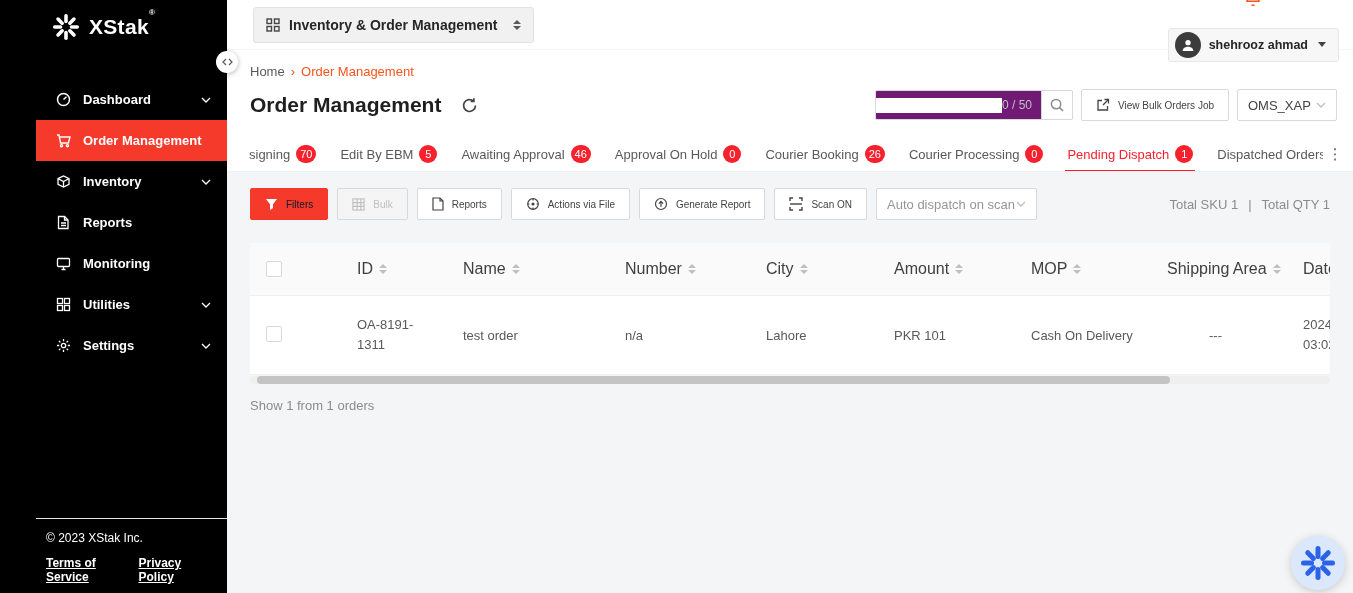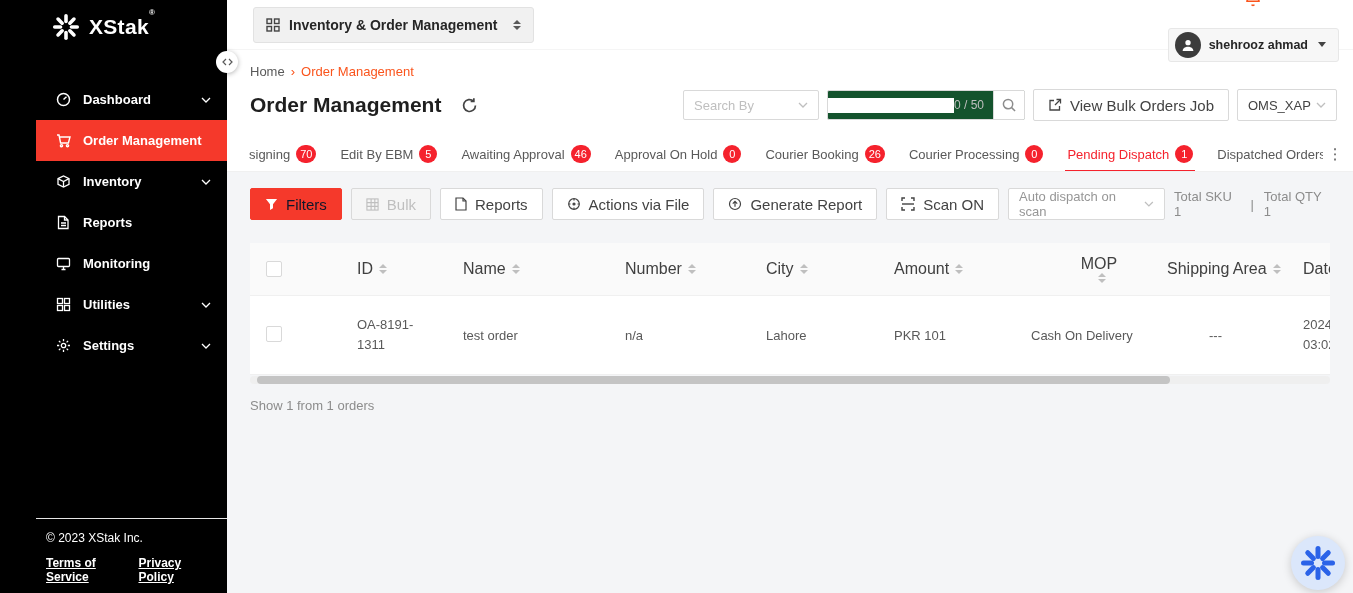--- a/index.html
+++ b/index.html
@@ -43,25 +43,25 @@
   .breadcrumb-row { padding:14px 0 0 23px; font-size:13px; color:#595959; display:flex; gap:6px; align-items:center; }
   .crumb-current, .crumb-sep { color:#fa541c; }
   .crumb-home { cursor:pointer; }
 
   .title-row { display:flex; align-items:center; padding:10px 16px 16px 23px; }
   .page-title { font-size:21px; font-weight:700; color:#1f1f1f; }
   .refresh-btn { margin-left:20px; display:flex; cursor:pointer; background:none; border:none; padding:0; }
   .title-actions { margin-left:auto; display:flex; align-items:center; gap:8px; }
   .select-box { height:30px; border:1px solid #d9d9d9; border-radius:2px; background:#fff; display:flex; align-items:center; justify-content:space-between; padding:0 10px; font-size:13px; cursor:pointer; }
   .searchby { width:136px; color:#bfbfbf; }
-  .search-wrap { display:flex; align-items:center; height:30px; border:1px solid #d9d9d9; border-radius:2px; background:#14532d; }
+  .search-wrap { display:flex; align-items:center; height:30px; border:1px solid #d9d9d9; border-radius:2px; background:#701a75; }
   .search-wrap input { border:none; outline:none; width:126px; padding:0 8px; font-size:13px; font-family:inherit; }
   .counter { color:#bfbfbf; font-size:12px; padding-right:9px; white-space:nowrap; }
   .search-btn { width:31px; height:28px; border:none; border-left:1px solid #d9d9d9; background:#fff; display:flex; align-items:center; justify-content:center; cursor:pointer; }
-  .btn { height:32px; display:inline-flex; align-items:center; gap:8px; padding:0 14px; border:1px solid #d9d9d9; background:#fff; border-radius:2px; font-size:15px; color:#434343; cursor:pointer; white-space:nowrap; font-family:inherit; }
+  .btn { height:32px; display:inline-flex; align-items:center; gap:8px; padding:0 14px; border:1px solid #d9d9d9; background:#fff; border-radius:2px; font-size:10px; color:#434343; cursor:pointer; white-space:nowrap; font-family:inherit; }
   .oms-select { height:32px; width:100px; color:#434343; }
 
   
   .tabs-row { position:relative; height:35px; flex-shrink:0; border-bottom:1px solid #f0f0f0; background:#fff; padding-left:22px; }
   .tabs-clip { overflow:hidden; height:100%; margin-right:30px; }
   .tabs { display:flex; align-items:center; height:100%; margin-left:-12px; }
   .tab { position:relative; display:flex; align-items:center; gap:6px; padding:0 12px; height:100%; font-size:13px; color:#595959; cursor:pointer; white-space:nowrap; }
   .tab.active { color:#f5222d; font-weight:400; }
   .tab.active::after { content:""; position:absolute; left:10px; right:10px; bottom:-1px; height:2px; background:#f5222d; }
   .badge { min-width:18px; height:18px; border-radius:9px; background:#f5222d; color:#fff; font-size:11px; display:flex; align-items:center; justify-content:center; padding:0 4px; flex-shrink:0; }
@@ -76,21 +76,21 @@
   .totals { margin-left:auto; color:#8c8c8c; font-size:13px; display:flex; gap:10px; align-items:center; }
 
   .table-card { margin-top:23px; overflow:hidden; width:1080px; }
   .t-inner { width:1155px; }
   .t-header { display:flex; align-items:center; background:#fafafa; height:53px; border-bottom:1px solid #f0f0f0; }
   .t-row { display:flex; align-items:center; background:#fff; height:79px; border-bottom:1px solid #f0f0f0; }
   .hcell { display:flex; align-items:center; font-size:16px; font-weight:500; color:#404040; cursor:pointer; }
   .cell { font-size:13px; color:#595959; }
   .c0 { width:107px; padding-left:16px; }
   .c1 { width:106px; } .c2 { width:162px; } .c3 { width:141px; } .c4 { width:128px; }
-  .c5 { width:137px; } .c6 { width:136px;flex-direction:column; } .c7 { width:136px; } .c8 { width:102px; }
+  .c5 { width:137px; } .c6 { width:136px; } .c7 { width:136px; } .c8 { width:102px; }
   .cell.c7 { padding-left:42px; }
   .id-wrap { width:64px; line-height:1.55; }
   .date-wrap { line-height:1.55; white-space:nowrap; }
   .sorter { display:inline-flex; flex-direction:column; gap:2px; margin-left:6px; }
   .s-up { width:0;height:0;border-left:4px solid transparent;border-right:4px solid transparent;border-bottom:4px solid #bfbfbf; }
   .s-down { width:0;height:0;border-left:4px solid transparent;border-right:4px solid transparent;border-top:4px solid #bfbfbf; }
   .cb { width:16px; height:16px; border:1px solid #d9d9d9; border-radius:2px; background:#fff; cursor:pointer; padding:0; }
 
   .hscroll { position:relative; height:8px; background:#efefef; border-radius:4px; margin-top:1px; width:1080px; cursor:pointer; }
   .hscroll-thumb { position:absolute; left:7px; top:0; height:8px; width:913px; border-radius:4px; background:#c4c4c4; cursor:grab; }
@@ -251,26 +251,20 @@
 
     <div class="title-row">
       <h1 class="page-title" style="margin:0">Order Management</h1>
       <button class="refresh-btn">
         <svg width="17" height="17" viewBox="0 0 16 16" fill="none" stroke="#434343" stroke-width="1.6">
             <path d="M13.6 8A5.6 5.6 0 1 1 11.8 3.9"></path>
             <path d="M12.1 1.2v3h-3"></path>
           </svg>
       </button>
       <div class="title-actions">
-        <div class="select-box searchby">
-          <span>Search By</span>
-          <svg width="10" height="6" viewBox="0 0 10 6" fill="none" stroke="#bfbfbf" stroke-width="1.3">
-              <path d="M1 1l4 4 4-4"></path>
-            </svg>
-        </div>
         <div class="search-wrap">
           <input type="text" style="">
           <span class="counter">0 / 50</span>
           <button class="search-btn">
             <svg width="14" height="14" viewBox="0 0 15 15" fill="none" stroke="#8c8c8c" stroke-width="1.6">
                 <circle cx="6.5" cy="6.5" r="5"></circle>
                 <path d="M10.3 10.3L14 14"></path>
               </svg>
           </button>
         </div>

